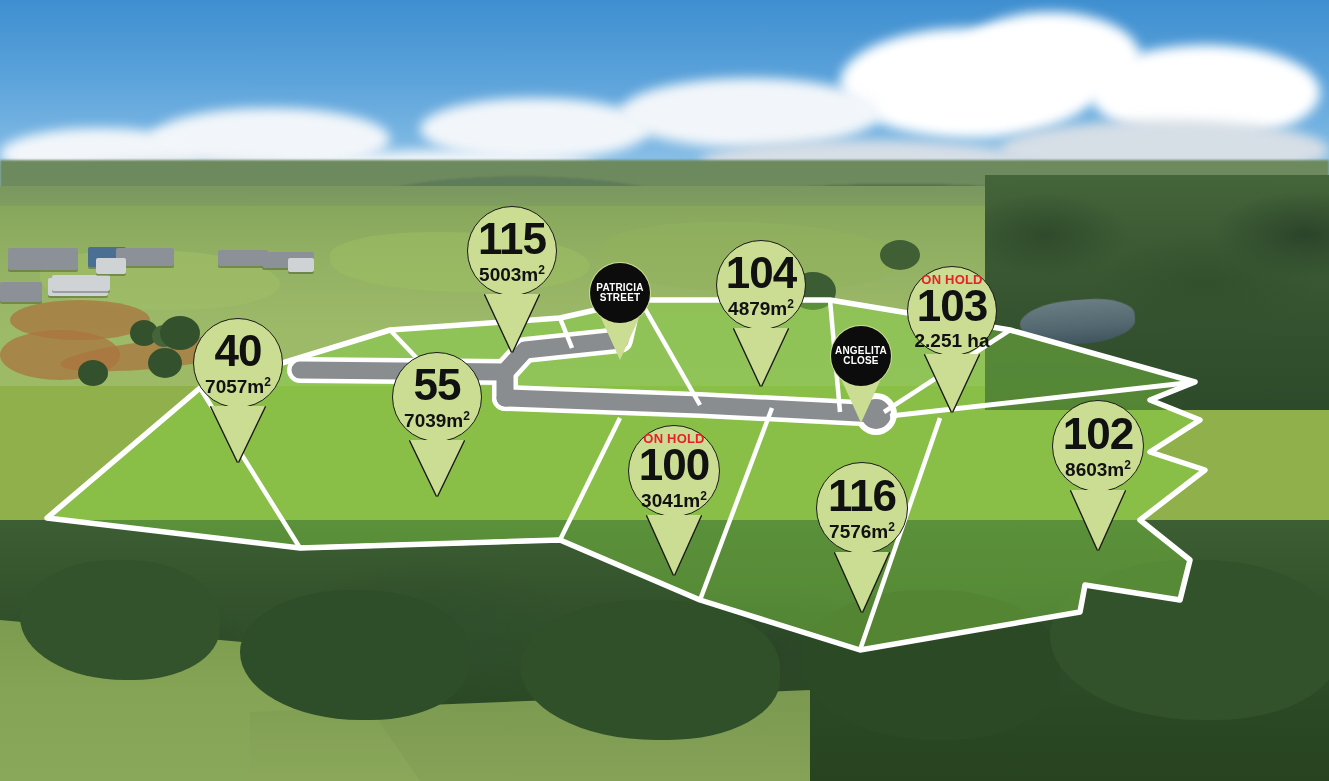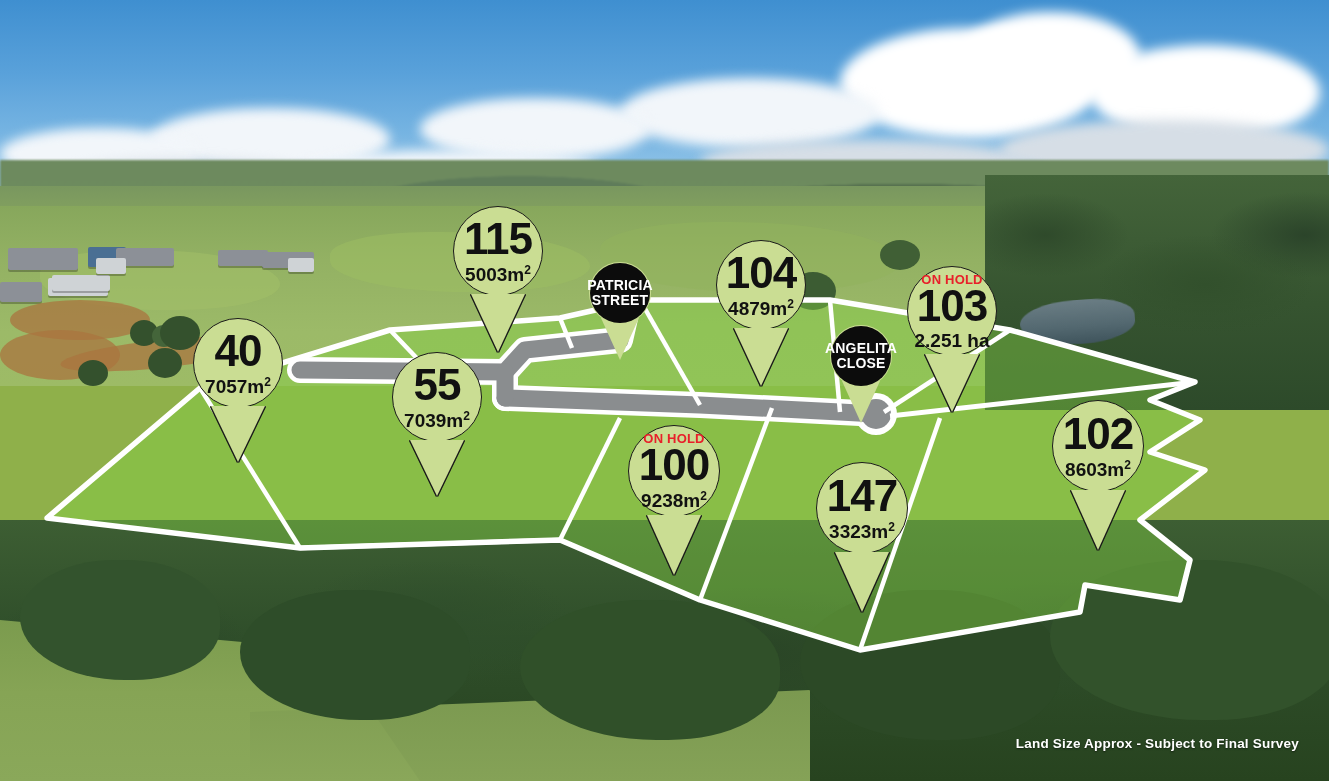--- a/index.html
+++ b/index.html
@@ -158,21 +158,21 @@
     border-top:42px solid #cadd93;
   }
   .street-disc{
     position:absolute;left:50%;top:50%;transform:translate(-50%,-50%);
     width:60px;height:60px;border-radius:50%;
     background:#0c0c0c;
     display:flex;align-items:center;justify-content:center;
     z-index:2;
   }
   .street-label{
-    color:#fff;font-weight:bold;font-size:14px;line-height:1.05;
+    color:#fff;font-weight:bold;font-size:10px;line-height:1.05;
     text-align:center;letter-spacing:.2px;
     white-space:pre-line;
   }
 
   
   .footer{
     position:absolute;right:30px;bottom:30px;
     color:#ffffff;
     font-size:13.5px;
     font-weight:bold;
@@ -307,21 +307,21 @@
         </div>
         <div class="pin-tail" style="--w: 90px; --tail: 56px;"></div>
       </div>
       <div class="pin" style="left: 437px; top: 352px;">
         <div class="pin-body" style="--w: 90px; --tail: 56px;">
           <div class="pin-num">55</div>
           <div class="pin-area"><span>7039m</span><sup>2</sup></div>
         </div>
         <div class="pin-tail" style="--w: 90px; --tail: 56px;"></div>
       </div>
-      <div class="pin" style="left: 498px; top: 206px;">
+      <div class="pin" style="left: 512px; top: 206px;">
         <div class="pin-body" style="--w: 90px; --tail: 58px;">
           <div class="pin-num">115</div>
           <div class="pin-area"><span>5003m</span><sup>2</sup></div>
         </div>
         <div class="pin-tail" style="--w: 90px; --tail: 58px;"></div>
       </div>
       <div class="pin" style="left: 761px; top: 240px;">
         <div class="pin-body" style="--w: 90px; --tail: 58px;">
           <div class="pin-num">104</div>
           <div class="pin-area"><span>4879m</span><sup>2</sup></div>
@@ -340,28 +340,28 @@
         <div class="pin-body" style="--w: 92px; --tail: 60px;">
           <div class="pin-num">102</div>
           <div class="pin-area"><span>8603m</span><sup>2</sup></div>
         </div>
         <div class="pin-tail" style="--w: 92px; --tail: 60px;"></div>
       </div>
       <div class="pin" style="left: 674px; top: 425px;">
         <div class="pin-body" style="--w: 92px; --tail: 60px;">
           <div class="pin-hold">ON HOLD</div>
           <div class="pin-num">100</div>
-          <div class="pin-area"><span>9238m</span><sup>2</sup></div>
+          <div class="pin-area"><span>3041m</span><sup>2</sup></div>
         </div>
         <div class="pin-tail" style="--w: 92px; --tail: 60px;"></div>
       </div>
       <div class="pin" style="left: 862px; top: 462px;">
         <div class="pin-body" style="--w: 92px; --tail: 60px;">
-          <div class="pin-num">147</div>
-          <div class="pin-area"><span>3323m</span><sup>2</sup></div>
+          <div class="pin-num">116</div>
+          <div class="pin-area"><span>7576m</span><sup>2</sup></div>
         </div>
         <div class="pin-tail" style="--w: 92px; --tail: 60px;"></div>
       </div>
     </div>
 
   <div id="streets">
       <div class="street-pin" style="left: 620px; top: 262px;">
         <div class="street-tail"></div>
         <div class="street-body">
           <div class="street-disc">
@@ -374,15 +374,14 @@
         <div class="street-tail"></div>
         <div class="street-body">
           <div class="street-disc">
             <div class="street-label">ANGELITA
 CLOSE</div>
           </div>
         </div>
       </div>
     </div>
 
-  <div class="footer">Land Size Approx - Subject to Final Survey</div>
 
 </div>
 
 </body></html>

